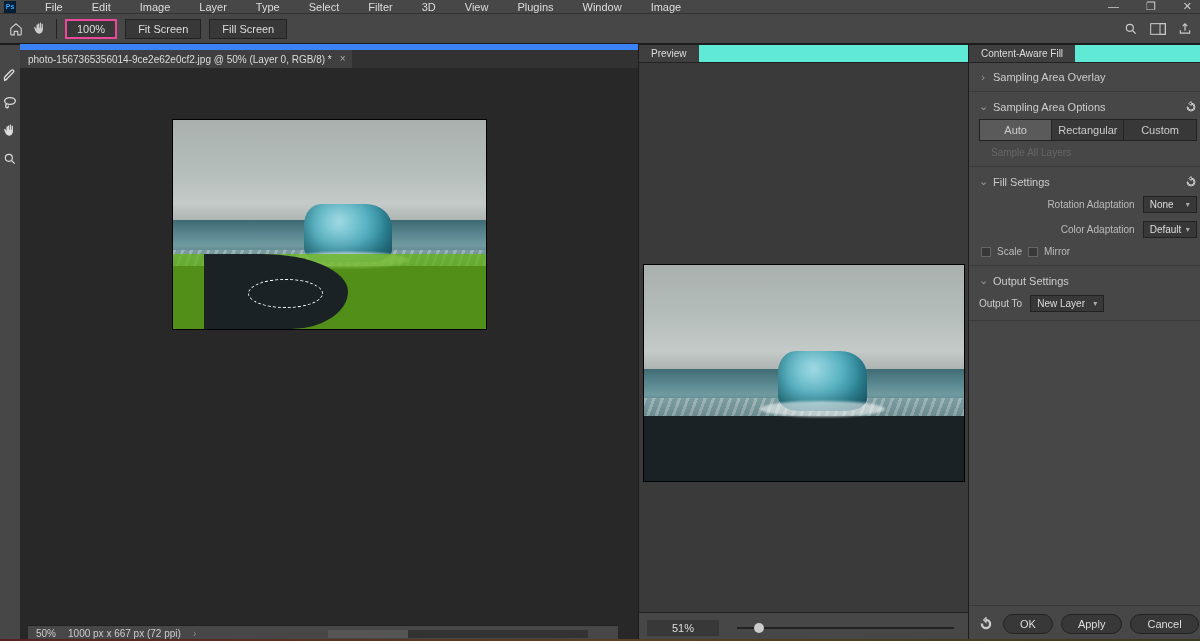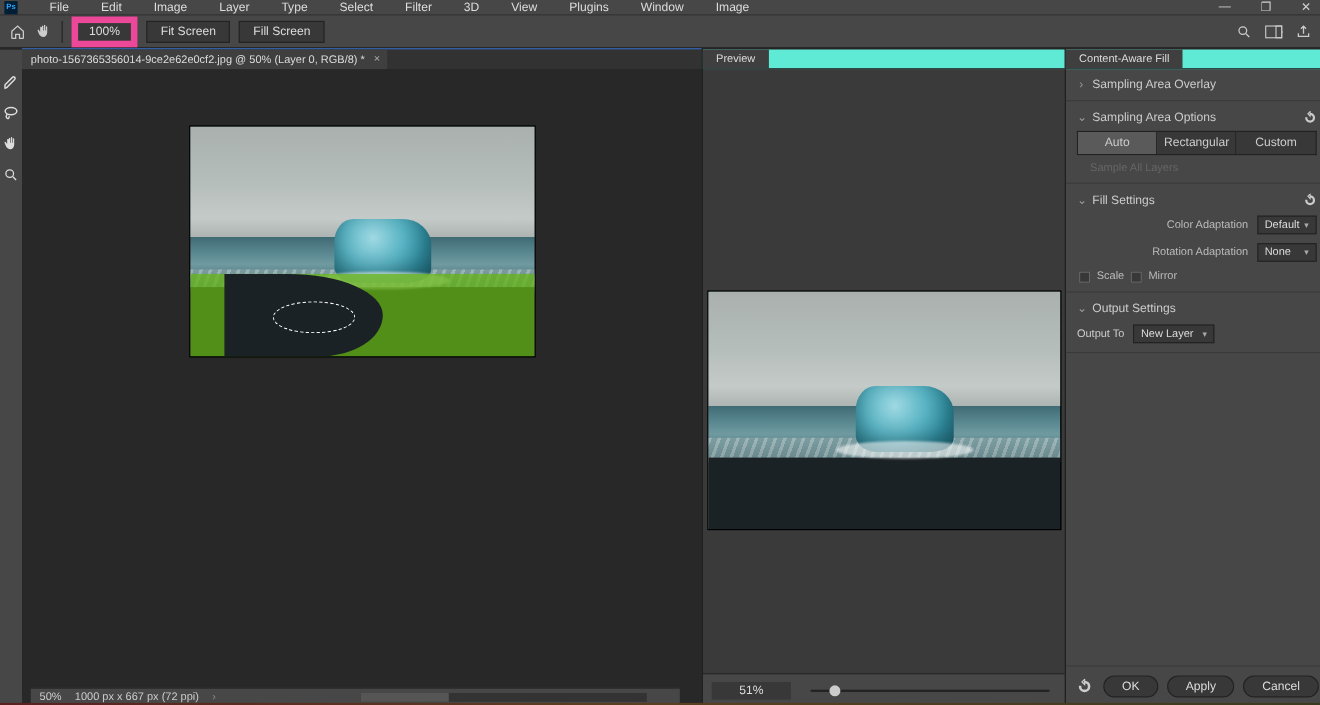--- a/index.html
+++ b/index.html
@@ -7,31 +7,31 @@
 
 
 .menubar { height: 13px; background: #474747; display: flex; align-items: center; padding: 0 4px; gap: 14px; color: #ddd; }
 .menubar .logo { width: 12px; height: 12px; background: #001e36; color: #31a8ff; font-size: 7px; font-weight: bold; display: flex; align-items: center; justify-content: center; }
 .menubar span { cursor: default; margin-left: 15px; }
 .window-controls { position: absolute; right: 8px; top: 0; display: flex; gap: 12px; color: #ccc; font-size: 11px; }
 
 
 .optionsbar { height: 30px; background: #474747; border-bottom: 1px solid #1c1c1c; display: flex; align-items: center; padding: 0 8px; gap: 8px; margin-top: 1px; }
 .home-icon, .hand-icon { width: 16px; height: 16px; display: flex; align-items: center; justify-content: center; }
-.zoom-box { background: #383838; border: 6px solid #ec4899; padding: 2px 10px; color: #ddd; font-size: 11px; }
+.zoom-box { background: #383838; border: 2px solid #ec4899; padding: 2px 10px; color: #ddd; font-size: 11px; }
 .fit-btn { background: #383838; border: 1px solid #222; padding: 3px 12px; color: #ddd; font-size: 11px; }
 .right-icons { margin-left: auto; display: flex; gap: 12px; align-items: center; }
 
 
 .main { display: flex; height: 598px; }
 .toolbar { width: 28px; background: #474747; display: flex; flex-direction: column; align-items: center; padding-top: 20px; gap: 8px; border-top: 1px solid #1c1c1c; }
 .toolbar .tool { width: 20px; height: 20px; display: flex; align-items: center; justify-content: center; color: #ddd; }
 
 
-.doc-area { flex: 0 0 618px; background: #282828; display: flex; flex-direction: column; border-top: 1px solid #3b82f6; }
+.doc-area { flex: 0 0 618px; background: #282828; display: flex; flex-direction: column; border-top: 6px solid #3b82f6; }
 .doc-tab-row { height: 18px; background: #323232; display: flex; }
 .doc-tab { background: #3f3f3f; color: #ddd; padding: 2px 20px 2px 8px; position: relative; font-size: 10px; display: flex; align-items: center; }
 .doc-tab .close { position: absolute; right: 6px; top: 3px; font-size: 10px; color: #aaa; }
 .canvas-wrap { flex: 1; background: #282828; position: relative; display: flex; align-items: flex-start; justify-content: center; padding-top: 52px; }
 .canvas { width: 313px; height: 209px; position: relative; overflow: hidden; box-shadow: 0 0 0 1px #000; }
 
 
 .preview-area { flex: 0 0 330px; background: #3a3a3a; border-left: 1px solid #1c1c1c; border-top: 1px solid #1c1c1c; display: flex; flex-direction: column; }
 .panel-tab-row { height: 18px; background: #5eead4; display: flex; border-bottom: 1px solid #222; }
 .panel-tab { background: #3f3f3f; color: #ddd; padding: 2px 12px; font-size: 10px; display: flex; align-items: center; }
@@ -247,26 +247,26 @@
       <div class="caf-header-row">
         <span class="chev">⌄</span>
         <span>Fill Settings</span>
         <span class="reset-icon">
             <svg width="12" height="12" viewBox="0 0 24 24" fill="none" stroke="#ccc" stroke-width="2">
               <path d="M4 12a8 8 0 108-8V1L8 5l4 4V6a6 6 0 11-6 6z"></path>
             </svg>
           </span>
       </div>
       <div class="ctrl-row">
+        <span class="lbl">Rotation Adaptation</span>
+        <div class="dd">None</div>
+      </div>
+      <div class="ctrl-row">
         <span class="lbl">Color Adaptation</span>
         <div class="dd">Default</div>
-      </div>
-      <div class="ctrl-row">
-        <span class="lbl">Rotation Adaptation</span>
-        <div class="dd">None</div>
       </div>
       <div class="chk-row" style="padding: 0 2px;">
         <div style="display:flex;gap:6px;align-items:center;">
           <div class="chk"></div>
           <span>Scale</span>
         </div>
         <div style="display:flex;gap:6px;align-items:center;">
           <div class="chk"></div>
           <span>Mirror</span>
         </div>

